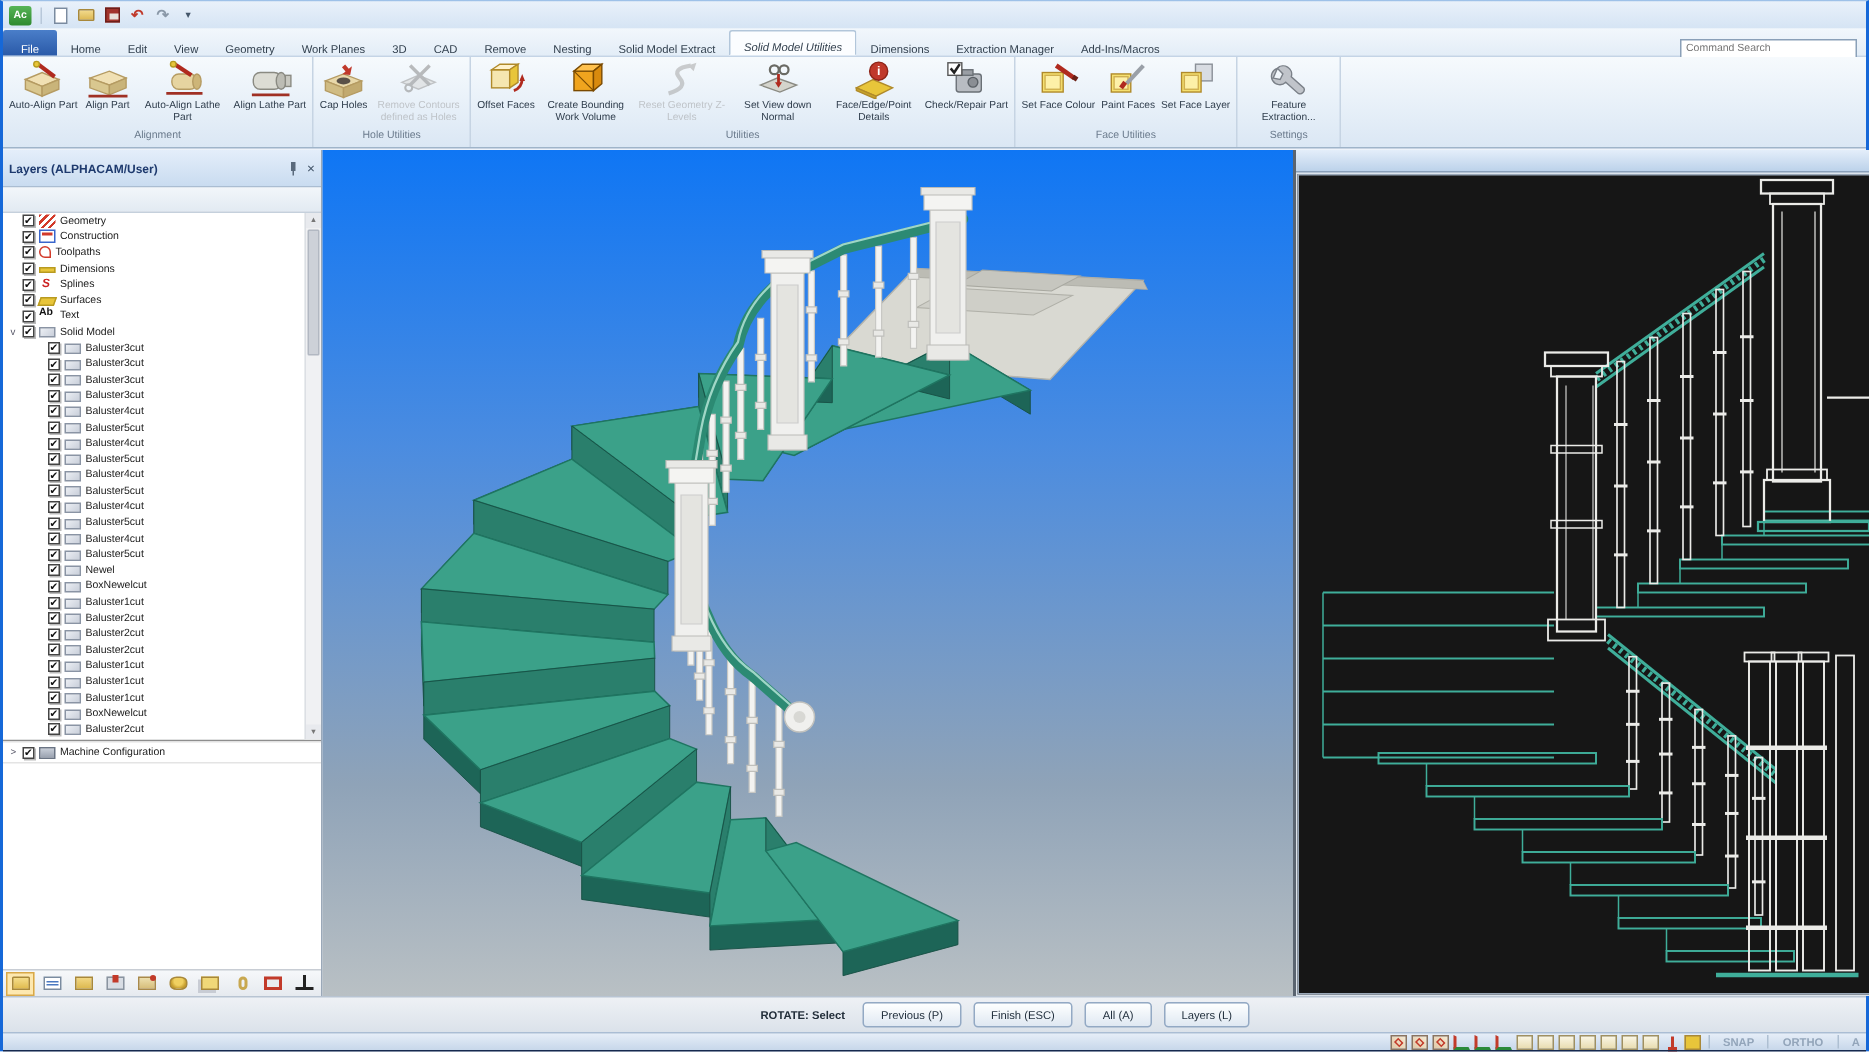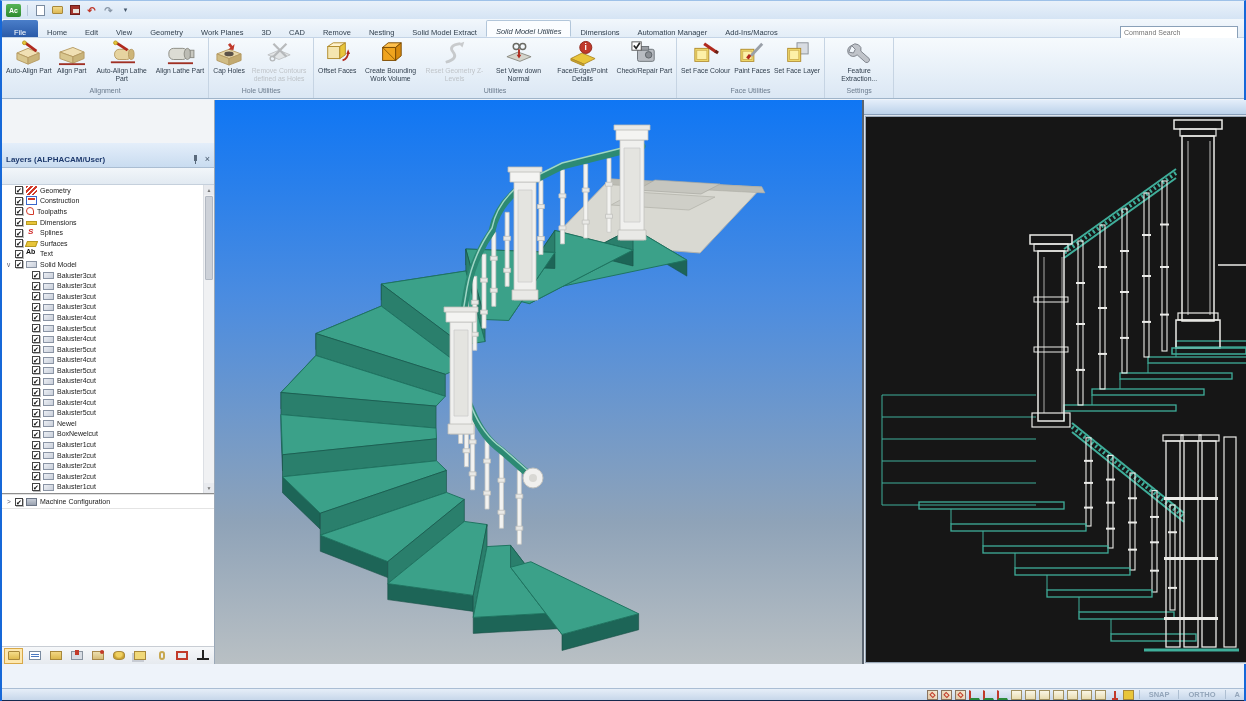--- a/index.html
+++ b/index.html
@@ -36,21 +36,21 @@
   .rbtns { flex:1; display:flex; align-items:flex-start; }
   .rbtn { width:auto; min-width:36px; max-width:64px; padding:1px 2px; display:flex; flex-direction:column; align-items:center; text-align:center; cursor:default; }
   .ricon { width:30px; height:26px; flex:0 0 auto; }
   .rlabel { font-size:6.8px; line-height:7.5px; color:#2f3d4c; margin-top:1px; }
   .rbtn.disabled { opacity:.55; filter:grayscale(.9); }
   .rbtn.disabled .rlabel { color:#95a2b0; }
   .rgl { height:11px; font-size:7px; color:#6b7b8d; text-align:center; padding-bottom:1px; }
 
   
   .leftpanel { position:absolute; left:0; top:99px; width:213px; height:564px; background:#f2f4f7; border-right:1px solid #9aa8b8; display:flex; flex-direction:column; }
-  .lp-header { height:15px; background:linear-gradient(#e4eefa,#c9dcf0); border-bottom:1px solid #aabdd2; display:flex; padding:12px 4px;margin-top:43px; }
+  .lp-header { height:15px; background:linear-gradient(#e4eefa,#c9dcf0); border-bottom:1px solid #aabdd2; display:flex; align-items:center; padding:12px 4px; }
   .lp-title { font-size:8px; font-weight:bold; color:#1e3a6e; flex:1; }
   .lp-pin { width:9px; height:9px; position:relative; margin-right:5px; }
   .lp-pin::before { content:""; position:absolute; left:3px; top:0; width:3px; height:6px; background:#5a6a7c; }
   .lp-pin::after { content:""; position:absolute; left:4px; top:6px; width:1px; height:3px; background:#5a6a7c; }
   .lp-close { font-size:9px; color:#44566a; line-height:9px; }
   .lp-toolbar { height:17px; background:linear-gradient(#f2f6fa,#e2eaf2); border-bottom:1px solid #c5d0dc; display:flex; align-items:center; gap:3px; padding:0 3px; }
   .ptico { width:15px; height:13px; position:relative; display:inline-block; }
 
   .lp-tree { flex:1; background:#fff; position:relative; overflow:hidden; }
   .tree-scroll { position:absolute; right:0; top:0; bottom:0; width:11px; background:#f0f1f3; border-left:1px solid #dcdfe4; }
@@ -182,21 +182,21 @@
       <div class="tab">
         <span>Solid Model Extract</span>
       </div>
       <div class="tab active">
         <span>Solid Model Utilities</span>
       </div>
       <div class="tab">
         <span>Dimensions</span>
       </div>
       <div class="tab">
-        <span>Automation Manager</span>
+        <span>Extraction Manager</span>
       </div>
       <div class="tab">
         <span>Add-Ins/Macros</span>
       </div>
     </div>
   <div class="cmdsearch" style="position:absolute; right:0; top:20px;margin-left:21px;">
     <input type="text" placeholder="Command Search" style="">
   </div>
 
   <div class="ribbon">
@@ -876,20 +876,27 @@
           <rect x="333" y="318" width="20" height="6" fill="none" stroke="#ebebe8" stroke-width="1.2"></rect>
           <rect x="336" y="324" width="14" height="206" fill="none" stroke="#ebebe8" stroke-width="1.3"></rect>
           <rect x="334" y="380" width="18" height="3" fill="#ebebe8"></rect>
           <rect x="334" y="440" width="18" height="3" fill="#ebebe8"></rect>
           <rect x="334" y="500" width="18" height="3" fill="#ebebe8"></rect>
           <rect x="358" y="320" width="12" height="210" fill="none" stroke="#ebebe8" stroke-width="1.2"></rect>
         </svg>
     </div>
   </div>
 
+  <div class="cmdbar">
+    <span class="cmd-prompt">ROTATE: Select</span>
+    <button class="cmd-btn">Previous (P)</button>
+    <button class="cmd-btn">Finish (ESC)</button>
+    <button class="cmd-btn">All (A)</button>
+    <button class="cmd-btn">Layers (L)</button>
+  </div>
 
   <div class="statusbar">
     <span id="status-icons" style="display:flex;gap:3px;align-items:center;">
         <span class="sic pan"></span>
         <span class="sic pan"></span>
         <span class="sic pan"></span>
         <span class="sic axes"></span>
         <span class="sic axes"></span>
         <span class="sic axes"></span>
         <span class="sic cube"></span>

